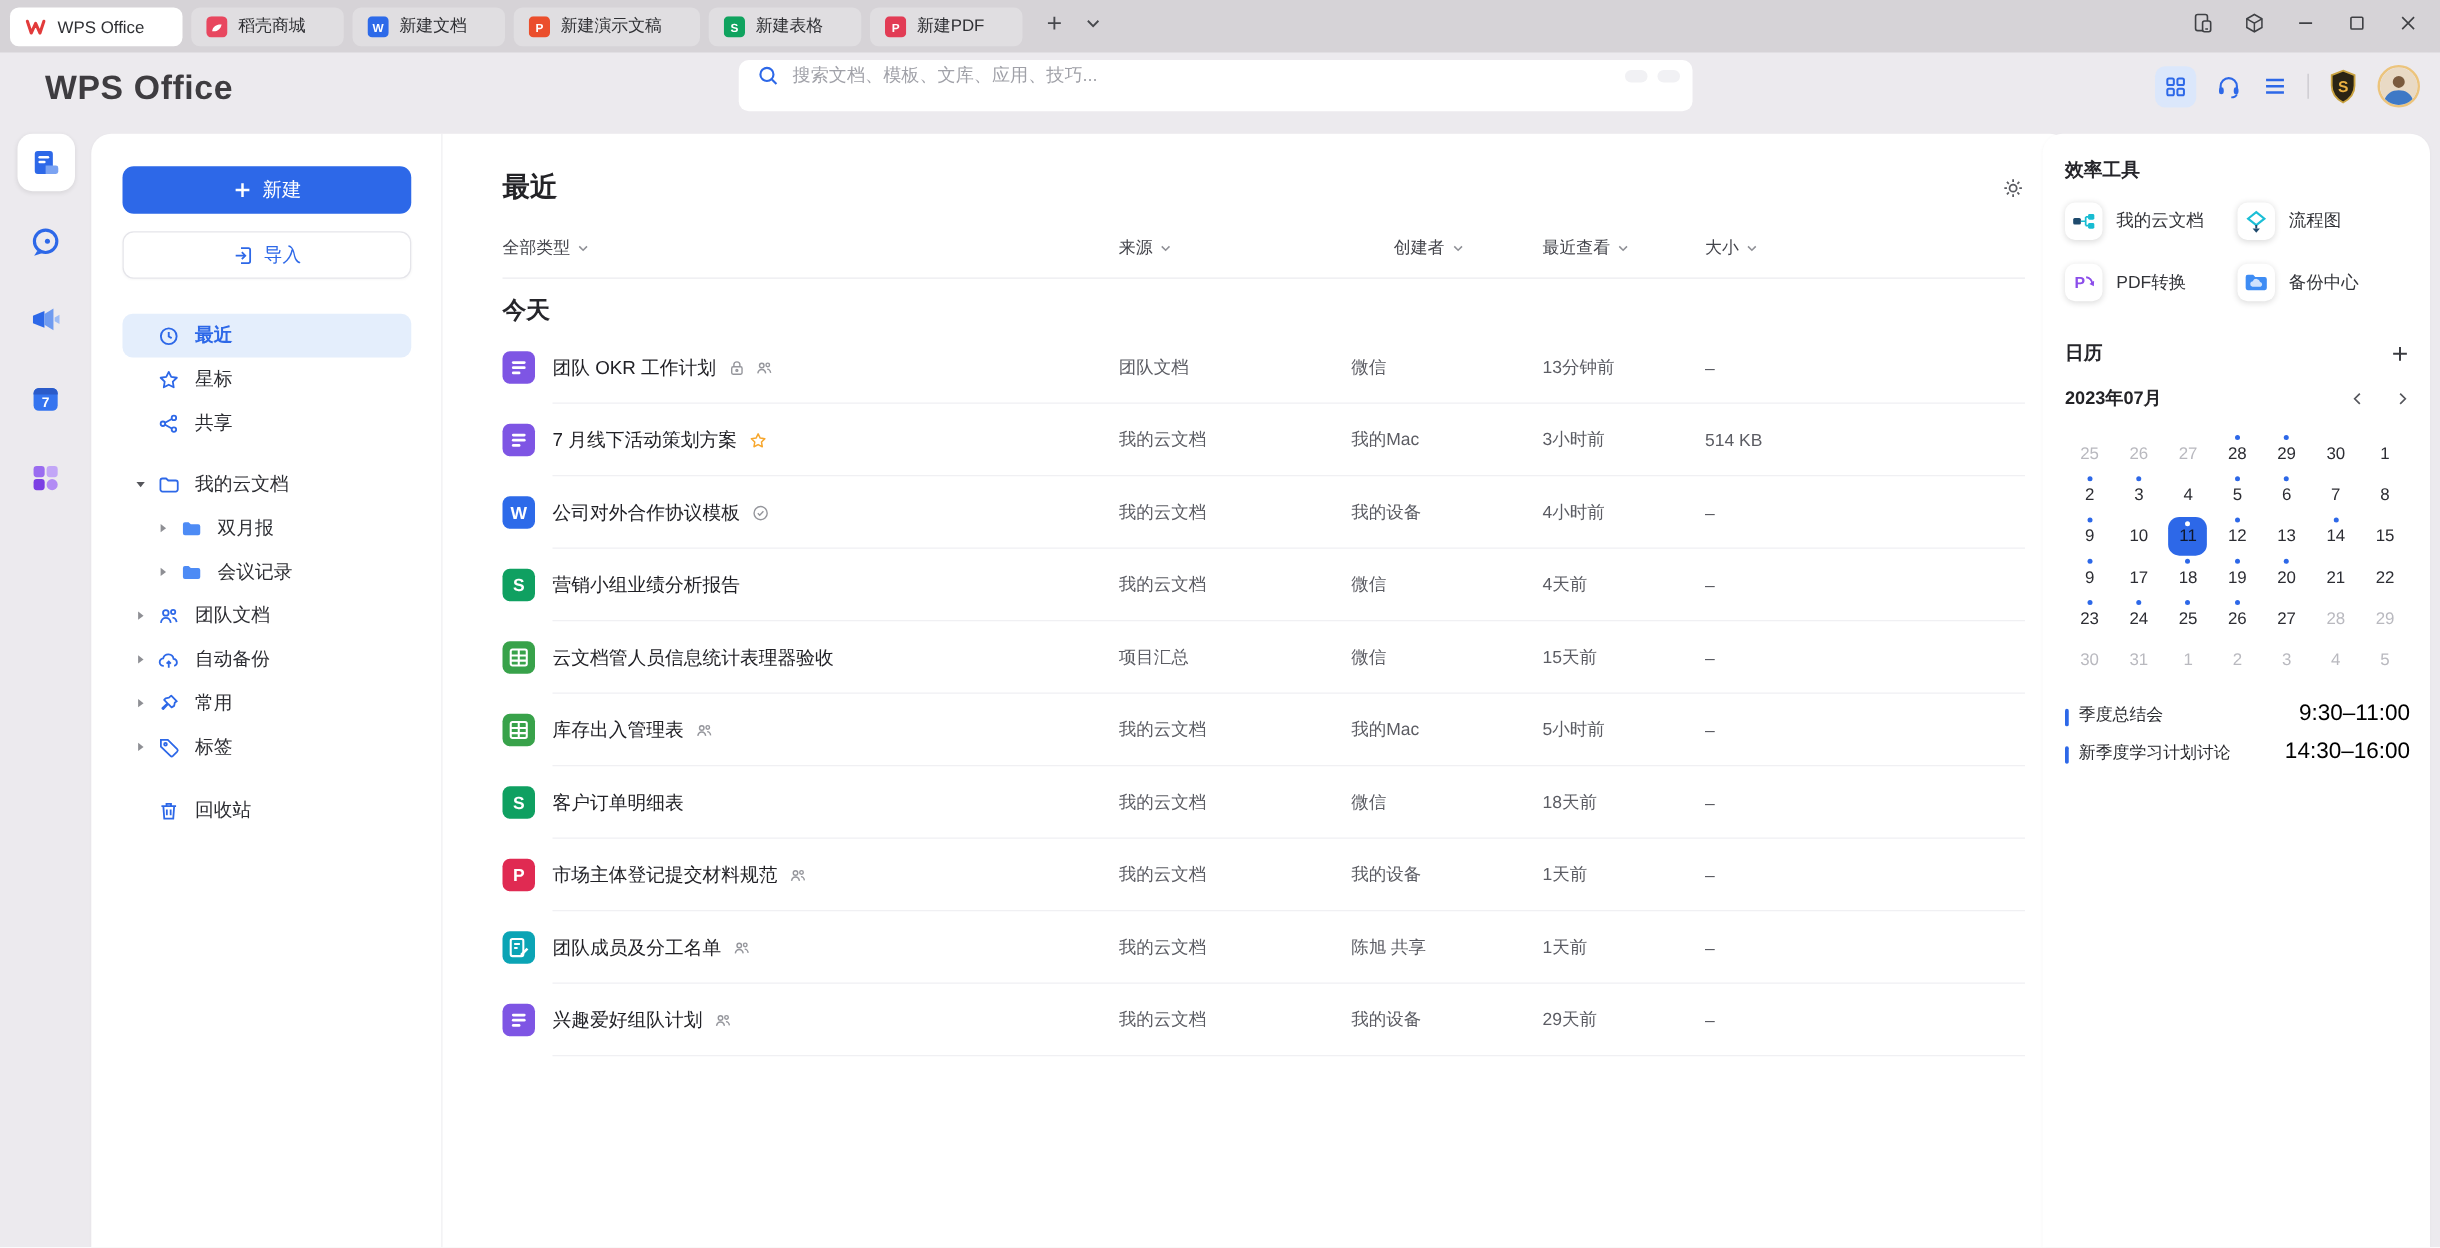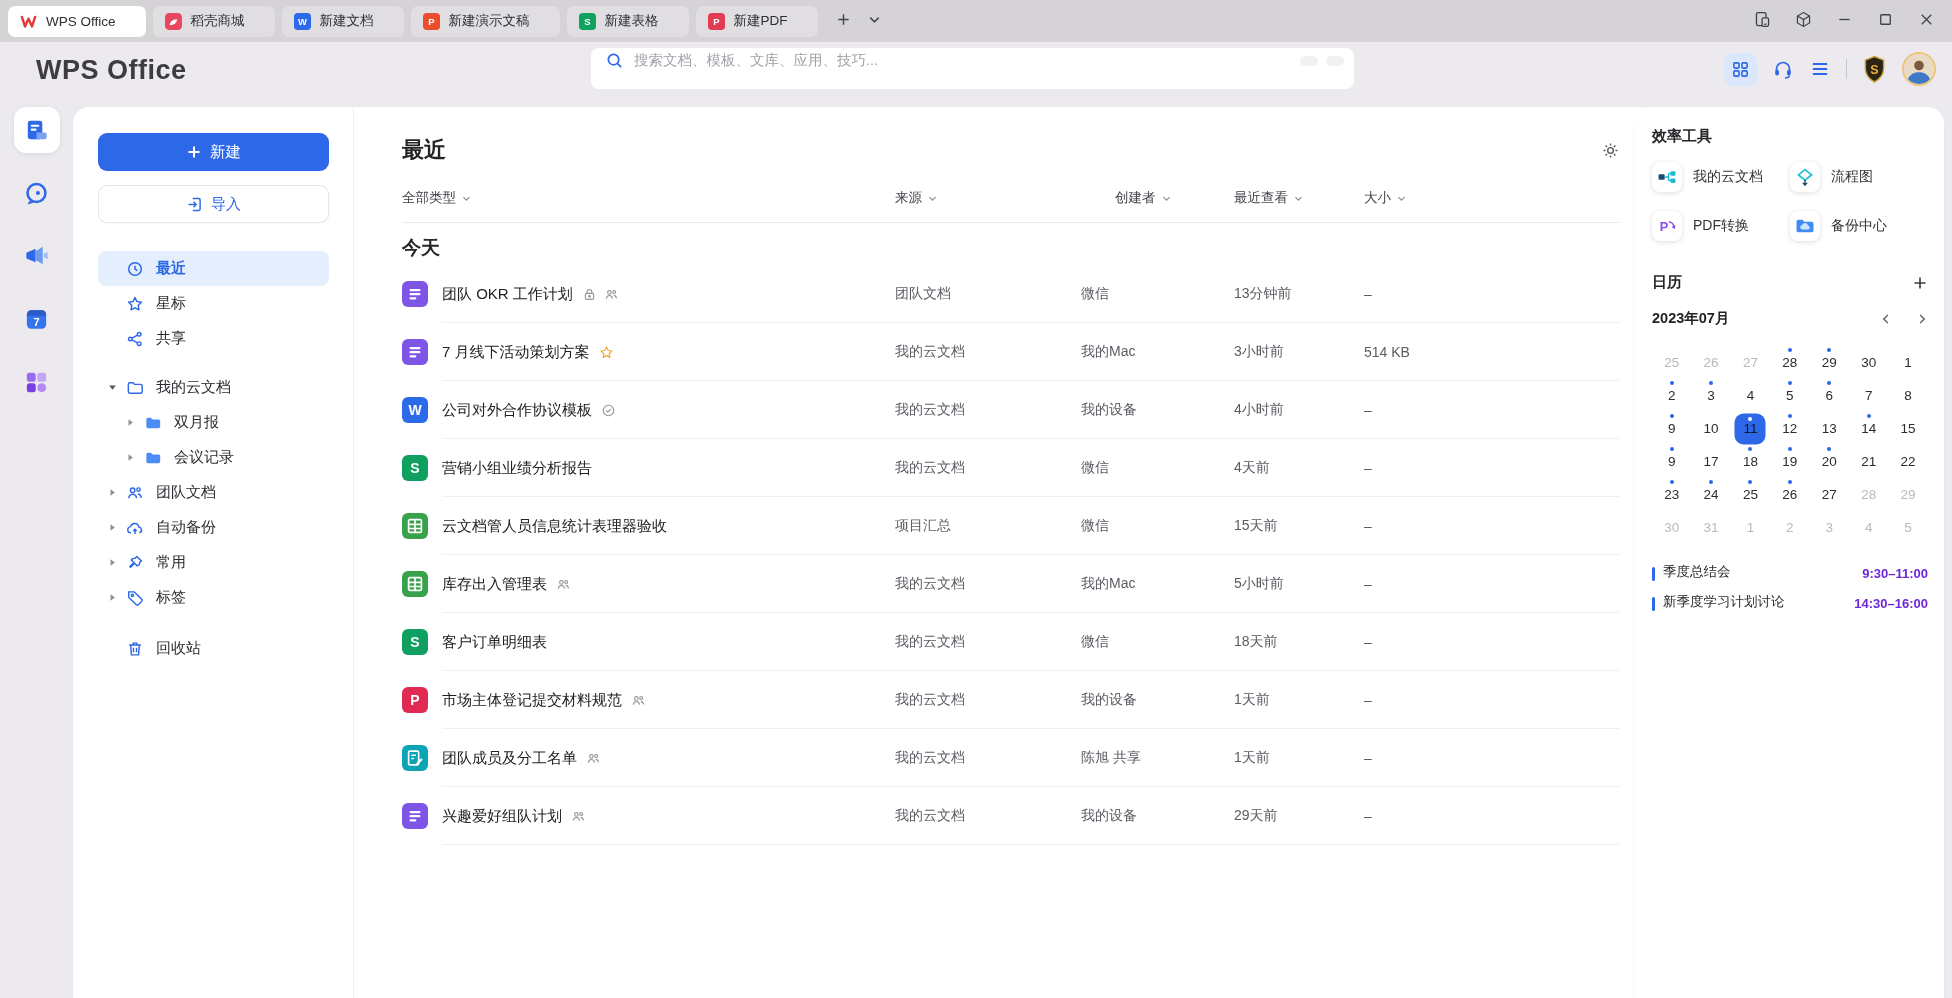--- a/index.html
+++ b/index.html
@@ -128,21 +128,21 @@
   .day.dim{color:#b9b9bf;}
   .day .dotm{display:none;position:absolute;top:2px;left:50%;transform:translateX(-50%);width:4px;height:4px;border-radius:50%;background:#2d68e8;z-index:2;}
   .day.dot .dotm{display:block;}
   .day.selected::before{content:"";position:absolute;left:50%;top:50%;transform:translate(-50%,-50%);width:31px;height:31px;border-radius:9px;background:#2d68e8;}
   .day.selected b{color:#0f172a;}
   .day.selected .dotm{background:#fff;top:5px;}
   .events{margin-top:14px;display:flex;flex-direction:column;gap:7px;}
   .event{display:flex;align-items:flex-end;height:23px;}
   .ev-bar{width:3px;height:14px;border-radius:2px;background:#2d68e8;}
   .ev-title{margin-left:8px;font-size:13.5px;color:#2a2b30;flex:1;}
-  .ev-time{font-size:13px;color:#6d28d9;font-weight:bold;}
+  .ev-time{font-size:18px;color:#000000;}
 </style>
 </head>
 <body>
 
 <div class="app">
 
   <div class="tabbar">
     <div class="tabs">
 
     <div class="tab active">

